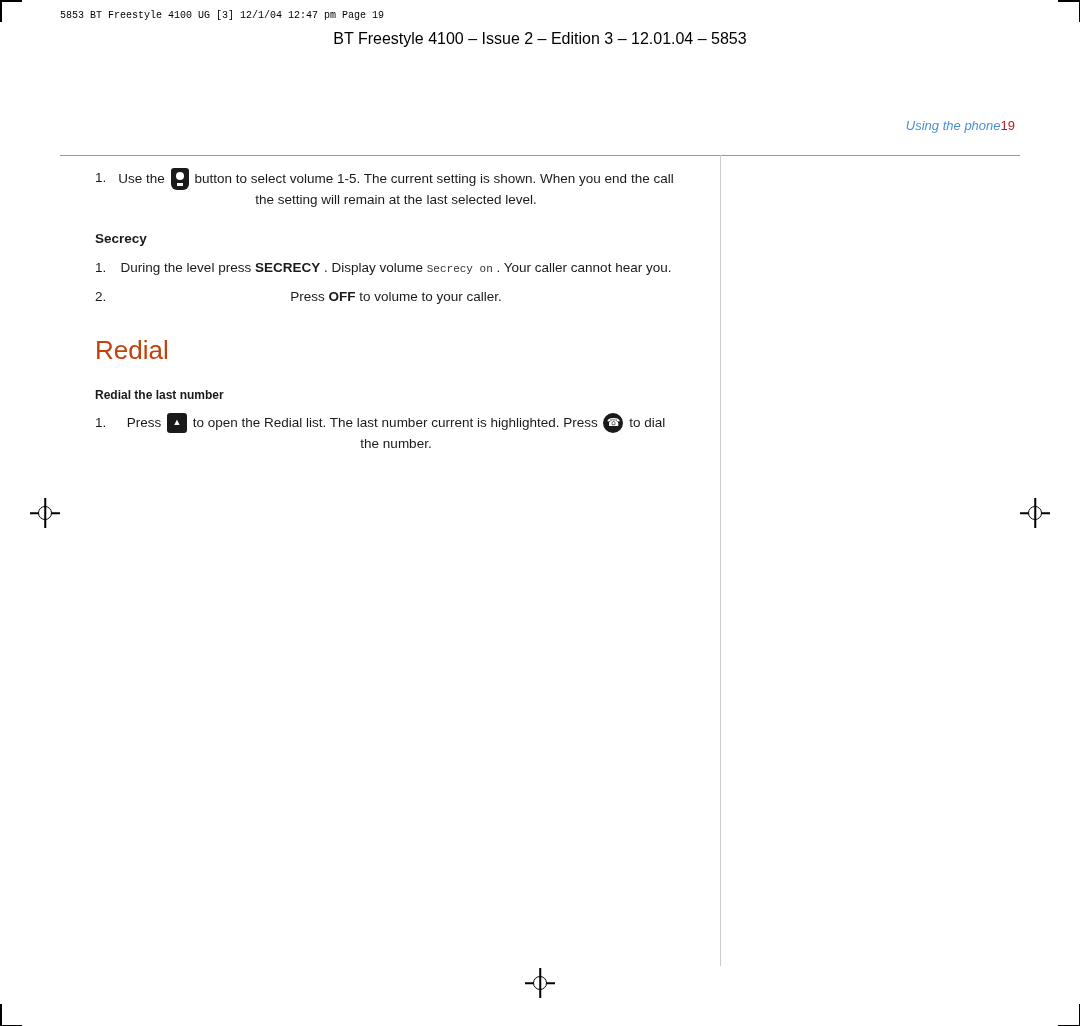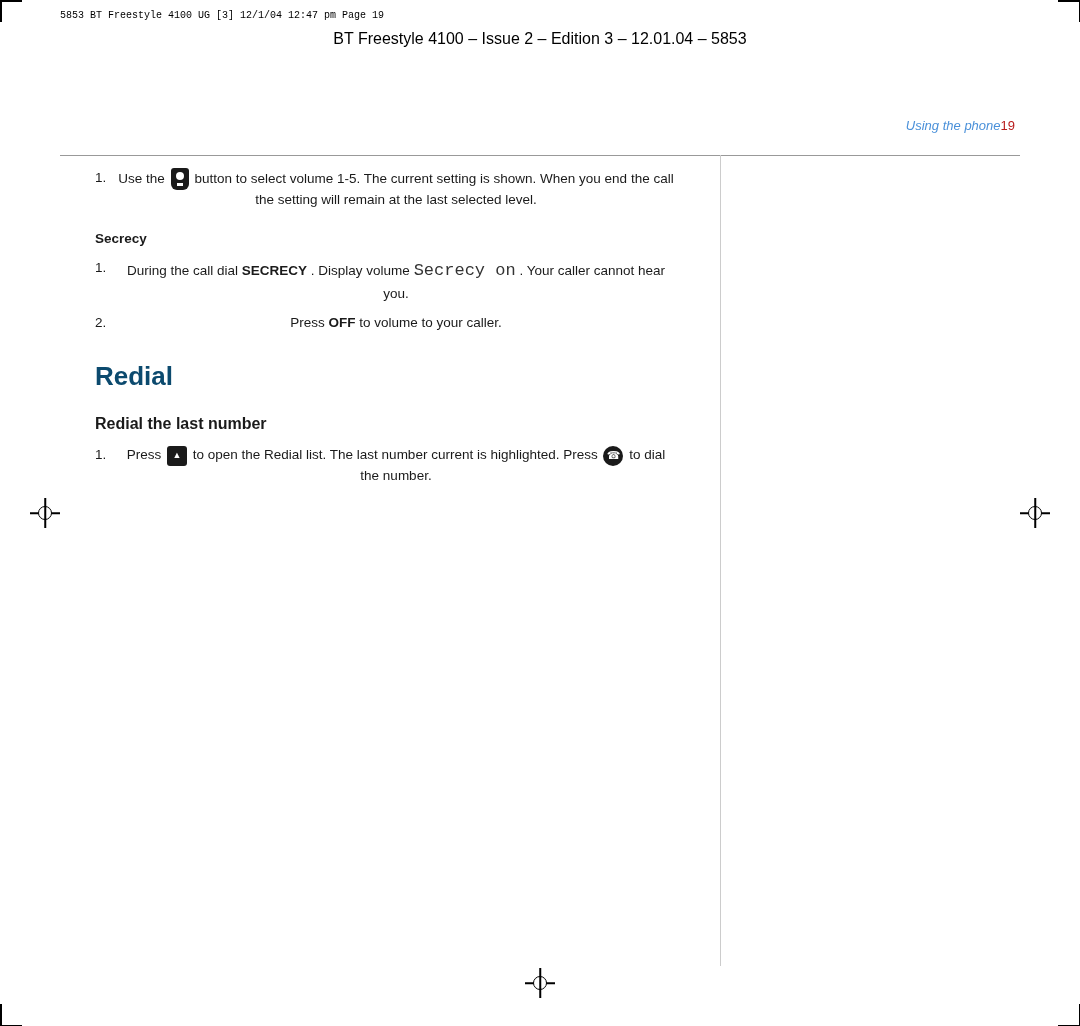--- a/index.html
+++ b/index.html
@@ -239,39 +239,39 @@
     }
 
     .section-heading {
       font-weight: bold;
       margin: 18px 0 8px 0;
       font-size: 13.5px;
     }
 
     .redial-section-heading {
       font-size: 26px;
-      color: #0c4a6e;
+      color: #c2410c;
       margin: 22px 0 10px 0;
-      font-weight: bold;
+      font-weight: normal;
     }
 
     .sub-section-heading {
       font-weight: bold;
       margin: 16px 0 8px 0;
-      font-size: 16px;
+      font-size: 12px;
     }
 
     .body-para {
       margin-bottom: 10px;
       line-height: 1.55;
     }
 
     .secrecy-display {
       font-family: 'Courier New', monospace;
-      font-size: 17px;
+      font-size: 11px;
       color: #333;
     }
 
     
     .right-panel {
       position: absolute;
       top: 155px;
       right: 60px;
       width: 300px;
       bottom: 60px;
@@ -363,21 +363,21 @@
     </li>
   </ul>
 
   <p class="section-heading">Secrecy</p>
 
 
   <ul class="numbered-list">
     <li>
       <span class="list-number">1.</span>
       <span class="list-content">
-        <span>During the call dial</span>
+        <span>During the level press</span>
         <strong>SECRECY</strong>
         <span>. Display volume</span>
         <span class="secrecy-display"> <span>Secrecy on</span></span>
         <span>. Your caller cannot hear you.</span>
       </span>
     </li>
     <li style="margin-top: 8px;">
       <span class="list-number">2.</span>
       <span class="list-content">
         <span>Press</span>

